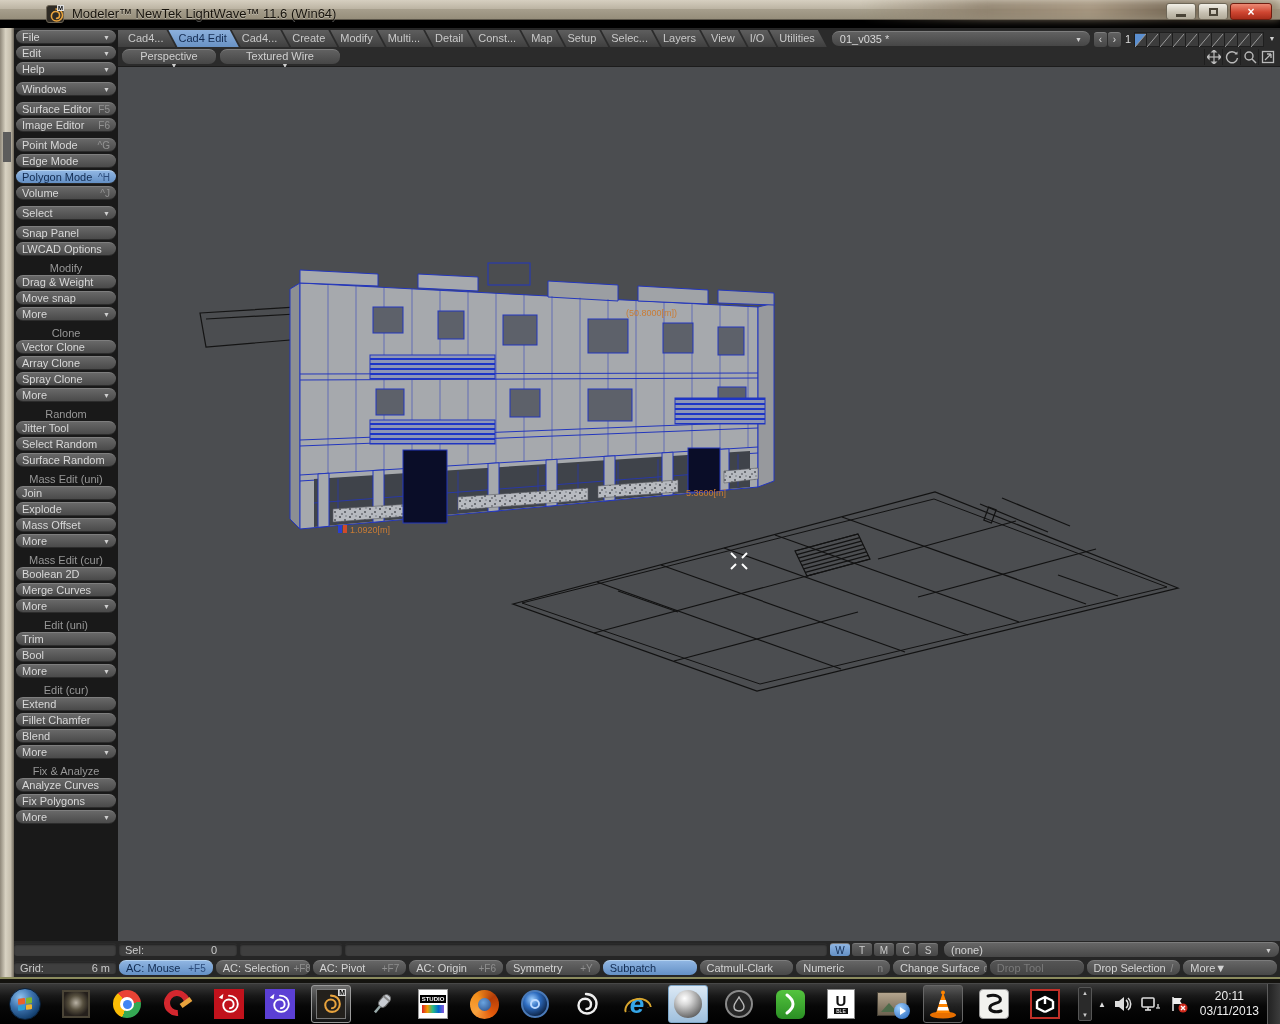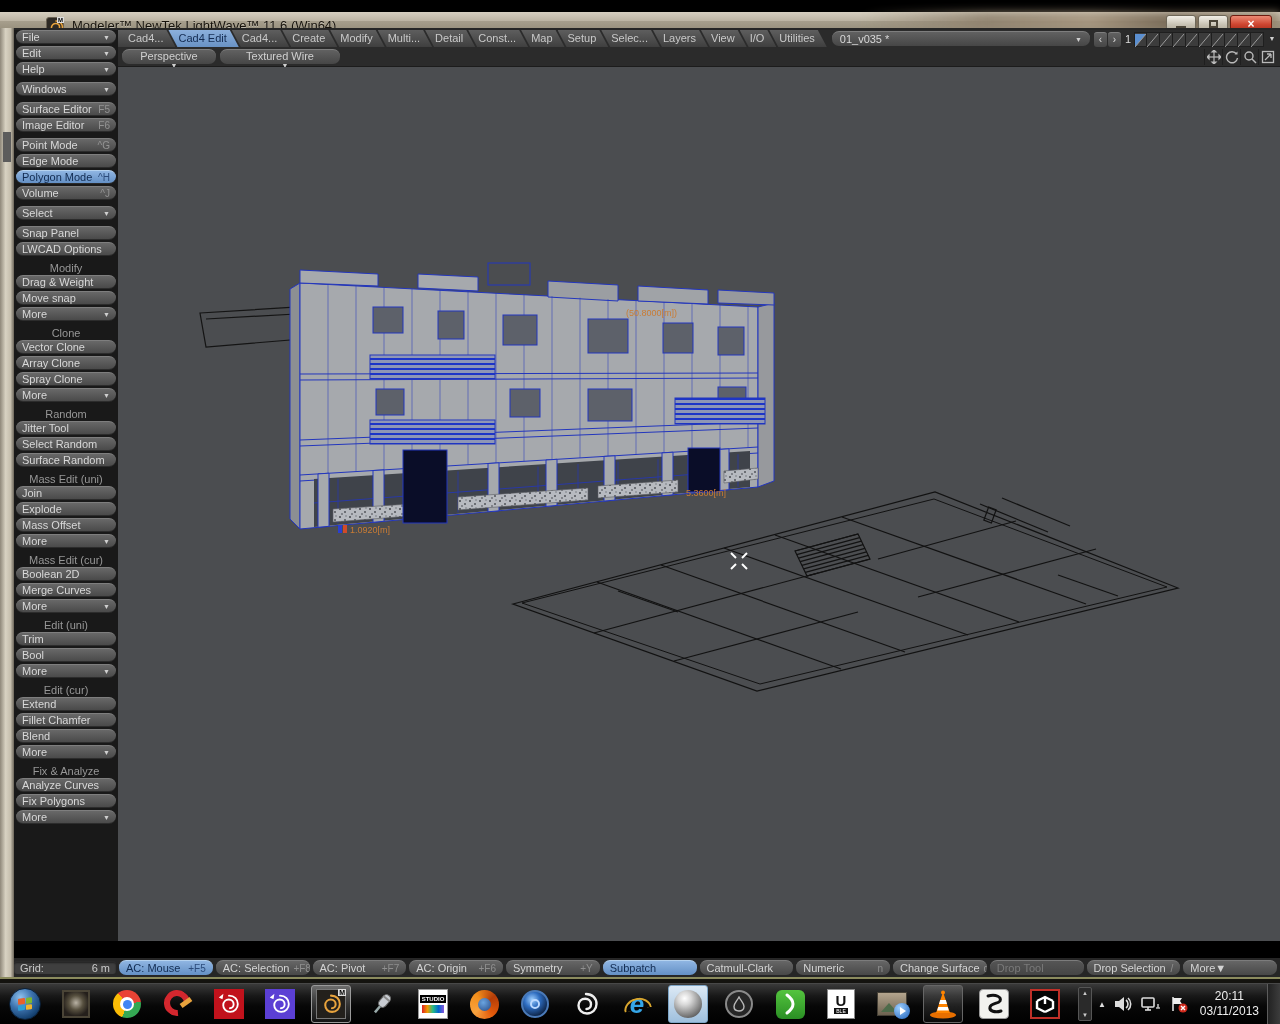--- a/index.html
+++ b/index.html
@@ -1,20 +1,20 @@
 <!DOCTYPE html>
 <html><head>
 <meta charset="utf-8">
 <style>
   html,body{margin:0;padding:0;background:#000;}
   *{box-sizing:border-box;font-family:"Liberation Sans",sans-serif;-webkit-font-smoothing:antialiased;}
   .screen{position:relative;width:1280px;height:1024px;overflow:hidden;background:#000;}
 
   
-  .titlebar{position:absolute;left:0;top:12px;width:1280px;height:20px;
+  .titlebar{position:absolute;left:0;top:0;width:1280px;height:20px;
     background:linear-gradient(180deg,#d6cfc0 0%,#bdb5a4 45%,#a69e8c 50%,#968e7b 100%);
     border-bottom:1px solid #5c564a;}
   .titlebar .blurzone{position:absolute;right:0;top:0;width:420px;height:100%;
     background:linear-gradient(90deg,rgba(150,135,110,0) 0%,#8d7f6b 30%,#a4937c 55%,#6e5f4c 75%,#96876f 100%);
     filter:blur(5px);opacity:.85;}
   .app-icon{position:absolute;left:46px;top:5px;width:18px;height:18px;border-radius:3px;
     background:#2e2a24;border:1px solid #6b6354;}
   .app-icon svg{position:absolute;left:0;top:0;}
   .app-icon .badge{position:absolute;right:-1px;top:-1px;font-size:6px;line-height:6px;background:#ddd;color:#000;padding:0 1px;font-weight:bold;}
   .title-text{position:absolute;left:72px;top:6px;font-size:13px;color:#17130c;text-shadow:0 1px 0 rgba(255,255,255,.35);}
@@ -583,20 +583,40 @@
 
         <g stroke="#fff" stroke-width="2">
           <line x1="613" y1="486" x2="618" y2="491"></line>
             <line x1="629" y1="486" x2="624" y2="491"></line>
           <line x1="613" y1="502" x2="618" y2="497"></line>
             <line x1="629" y1="502" x2="624" y2="497"></line>
         </g>
       </svg>
     </div>
 
+    <div class="statusrow row1">
+      <div class="field" style="width:102px;"></div>
+      <div class="field" style="width:118px;">
+        <span>Sel:</span>
+        <span style="position:absolute;left:92px;">0</span>
+      </div>
+      <div class="field" style="width:102px;"></div>
+      <div class="field" style="width:482px;"></div>
+      <div id="mode-buttons" style="display:flex;">
+          <div class="modebtn active">W</div>
+          <div class="modebtn">T</div>
+          <div class="modebtn">M</div>
+          <div class="modebtn">C</div>
+          <div class="modebtn">S</div>
+        </div>
+      <div class="sbtn" style="flex:1;margin-left:4px;margin-right:1px;">
+        <span>(none)</span>
+        <span class="sc" style="color:#cfcfcf;font-size:7px;">▼</span>
+      </div>
+    </div>
 
     <div class="statusrow row2">
       <div class="field" style="width:102px;">
         <span>Grid:</span>
         <span style="margin-left:auto;">6 m</span>
       </div>
       <div id="action-buttons" style="display:flex;flex:1;">
           <div class="sbtn active" style="flex: 1 1 0px;">
             <span class="lbl">AC: Mouse</span>
             <span class="sc">+F5</span>

